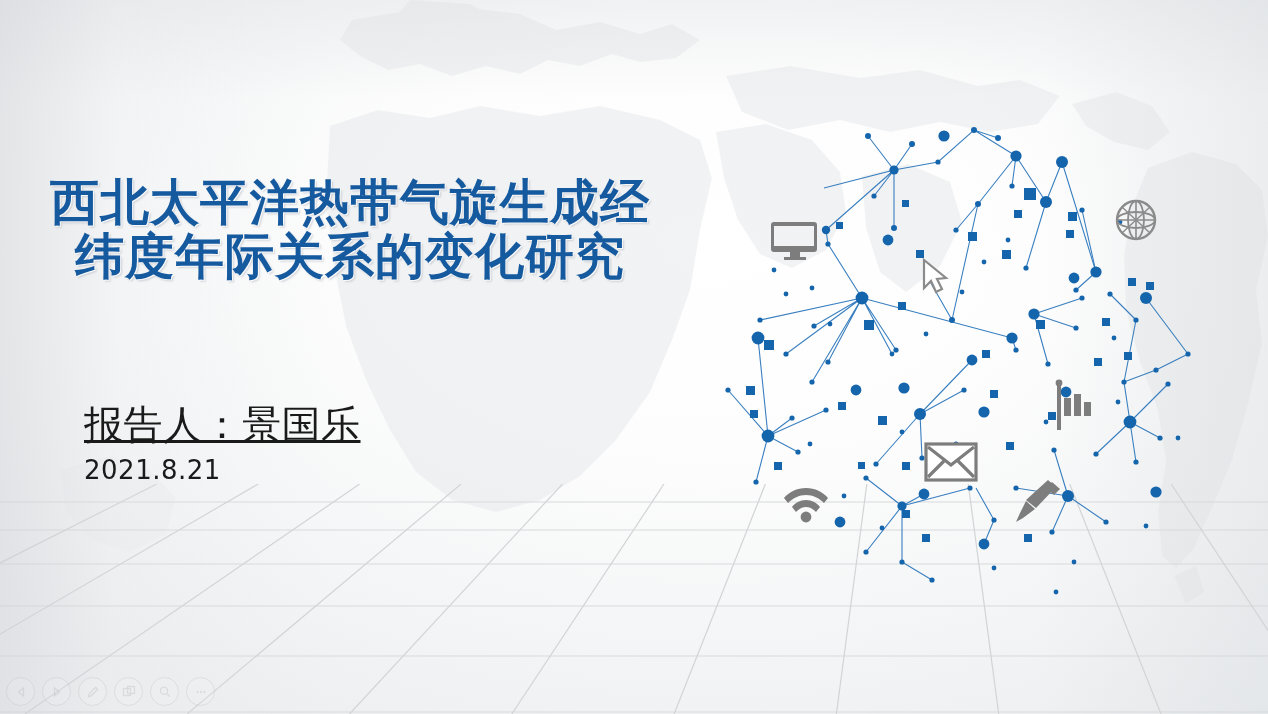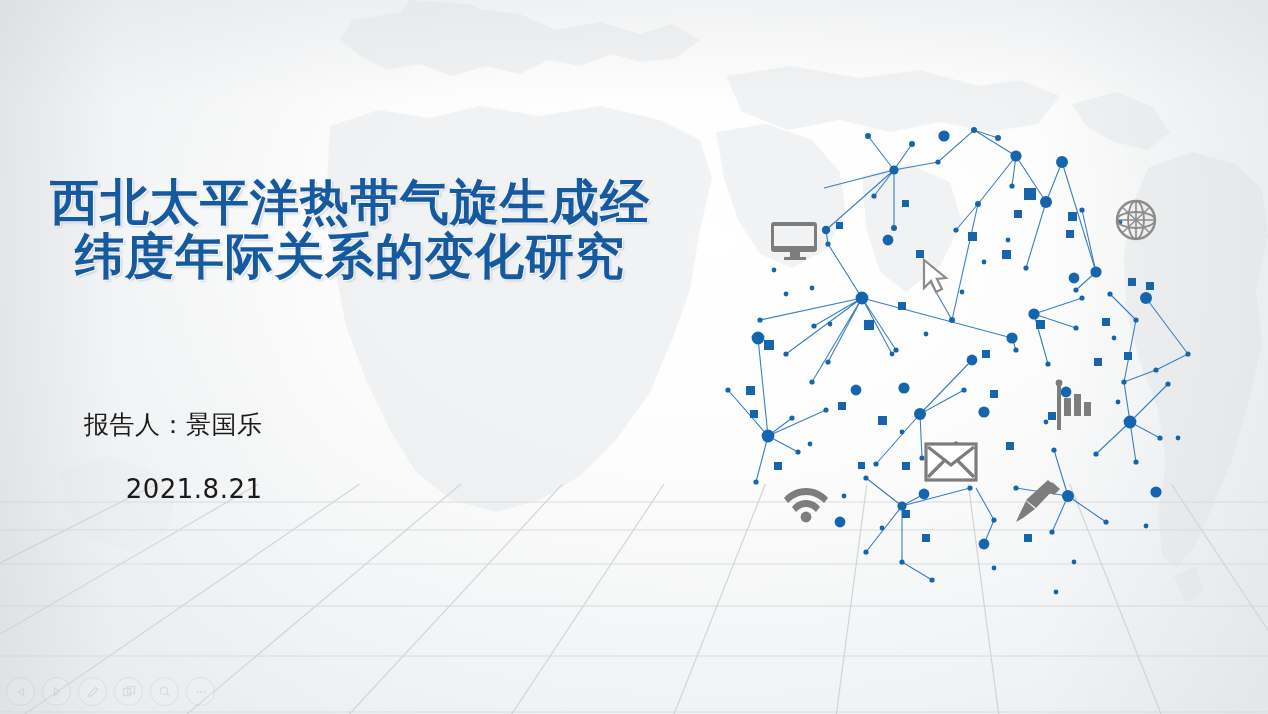--- a/index.html
+++ b/index.html
@@ -53,31 +53,31 @@
     white-space:pre-line;
   }
 
   
   .meta{
     position:absolute;left:84px;top:404px;
     font-family:"DejaVu Sans","Liberation Sans",sans-serif;
     color:#1a1a1a;
   }
   .meta .line{
-    font-size:25px;
+    font-size:39px;
     line-height:42px;
     letter-spacing:.5px;
     white-space:pre;
+    text-decoration:underline;
   }
   .meta .date{
-    margin-top:26px;
+    margin-top:7px;
     font-size:26px;
     line-height:34px;
     letter-spacing:.5px;
-    text-align:right;
   }
 
   
   .network{
     position:absolute;left:716px;top:92px;width:512px;height:500px;
   }
   .network svg{display:block;width:100%;height:100%;overflow:visible;}
   .net-icon{fill:#7d7d7d;}
 
   

